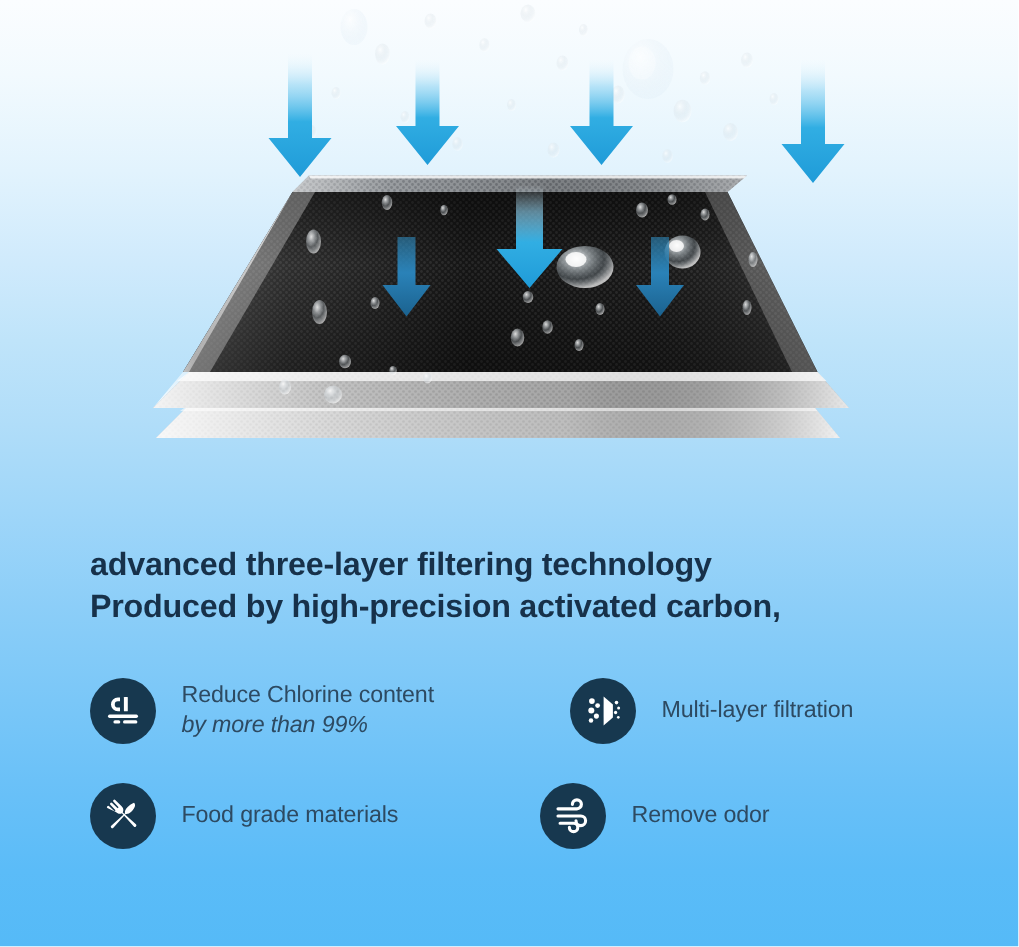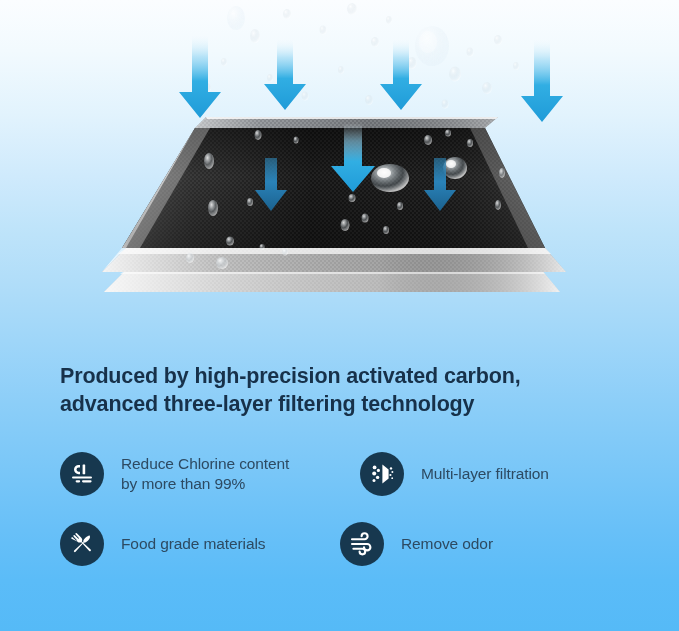--- a/index.html
+++ b/index.html
@@ -69,20 +69,21 @@
   #features {
     position: absolute;
     left: 60px;
     top: 452px;
     width: 580px;
   }
   .feat-row {
     display: flex;
     align-items: flex-start;
     margin-bottom: 26px;
+    gap: 20px;
   }
   .feat {
     display: flex;
     align-items: center;
     width: 300px;
     flex: 0 0 auto;
   }
   .feat.right {
     width: 280px;
   }
@@ -101,20 +102,21 @@
   }
   .feat-label {
     margin-left: 17px;
     color: #2d4a62;
     font-size: 15.5px;
     line-height: 20px;
     letter-spacing: -0.1px;
   }
   .feat-label .l2 {
     display: block;
+    font-style: italic;
   }
 </style>
 </head>
 <body>
 
 <div id="page">
 
   <div id="hero">
     <svg viewBox="0 0 679 330" xmlns="http://www.w3.org/2000/svg">
       <defs>
@@ -306,22 +308,22 @@
 
       <g>
         <path d="M265,158 h12 v32 h10 l-16,21 l-16,-21 h10 z" fill="url(#arrowInner)"></path>
         <path d="M344,124 h18 v42 h13 l-22,26 l-22,-26 h13 z" fill="url(#arrowOuter)"></path>
         <path d="M434,158 h12 v32 h10 l-16,21 l-16,-21 h10 z" fill="url(#arrowInner)"></path>
       </g>
     </svg>
   </div>
 
   <div id="headline">
+    <span class="line">advanced three-layer filtering technology</span>
     <span class="line">Produced by high-precision activated carbon,</span>
-    <span class="line">advanced three-layer filtering technology</span>
   </div>
 
   <div id="features">
 
     <div class="feat-row">
 
       <div class="feat">
         <div class="feat-icon">
           <svg width="30" height="30" viewBox="0 0 30 30" xmlns="http://www.w3.org/2000/svg">
 

